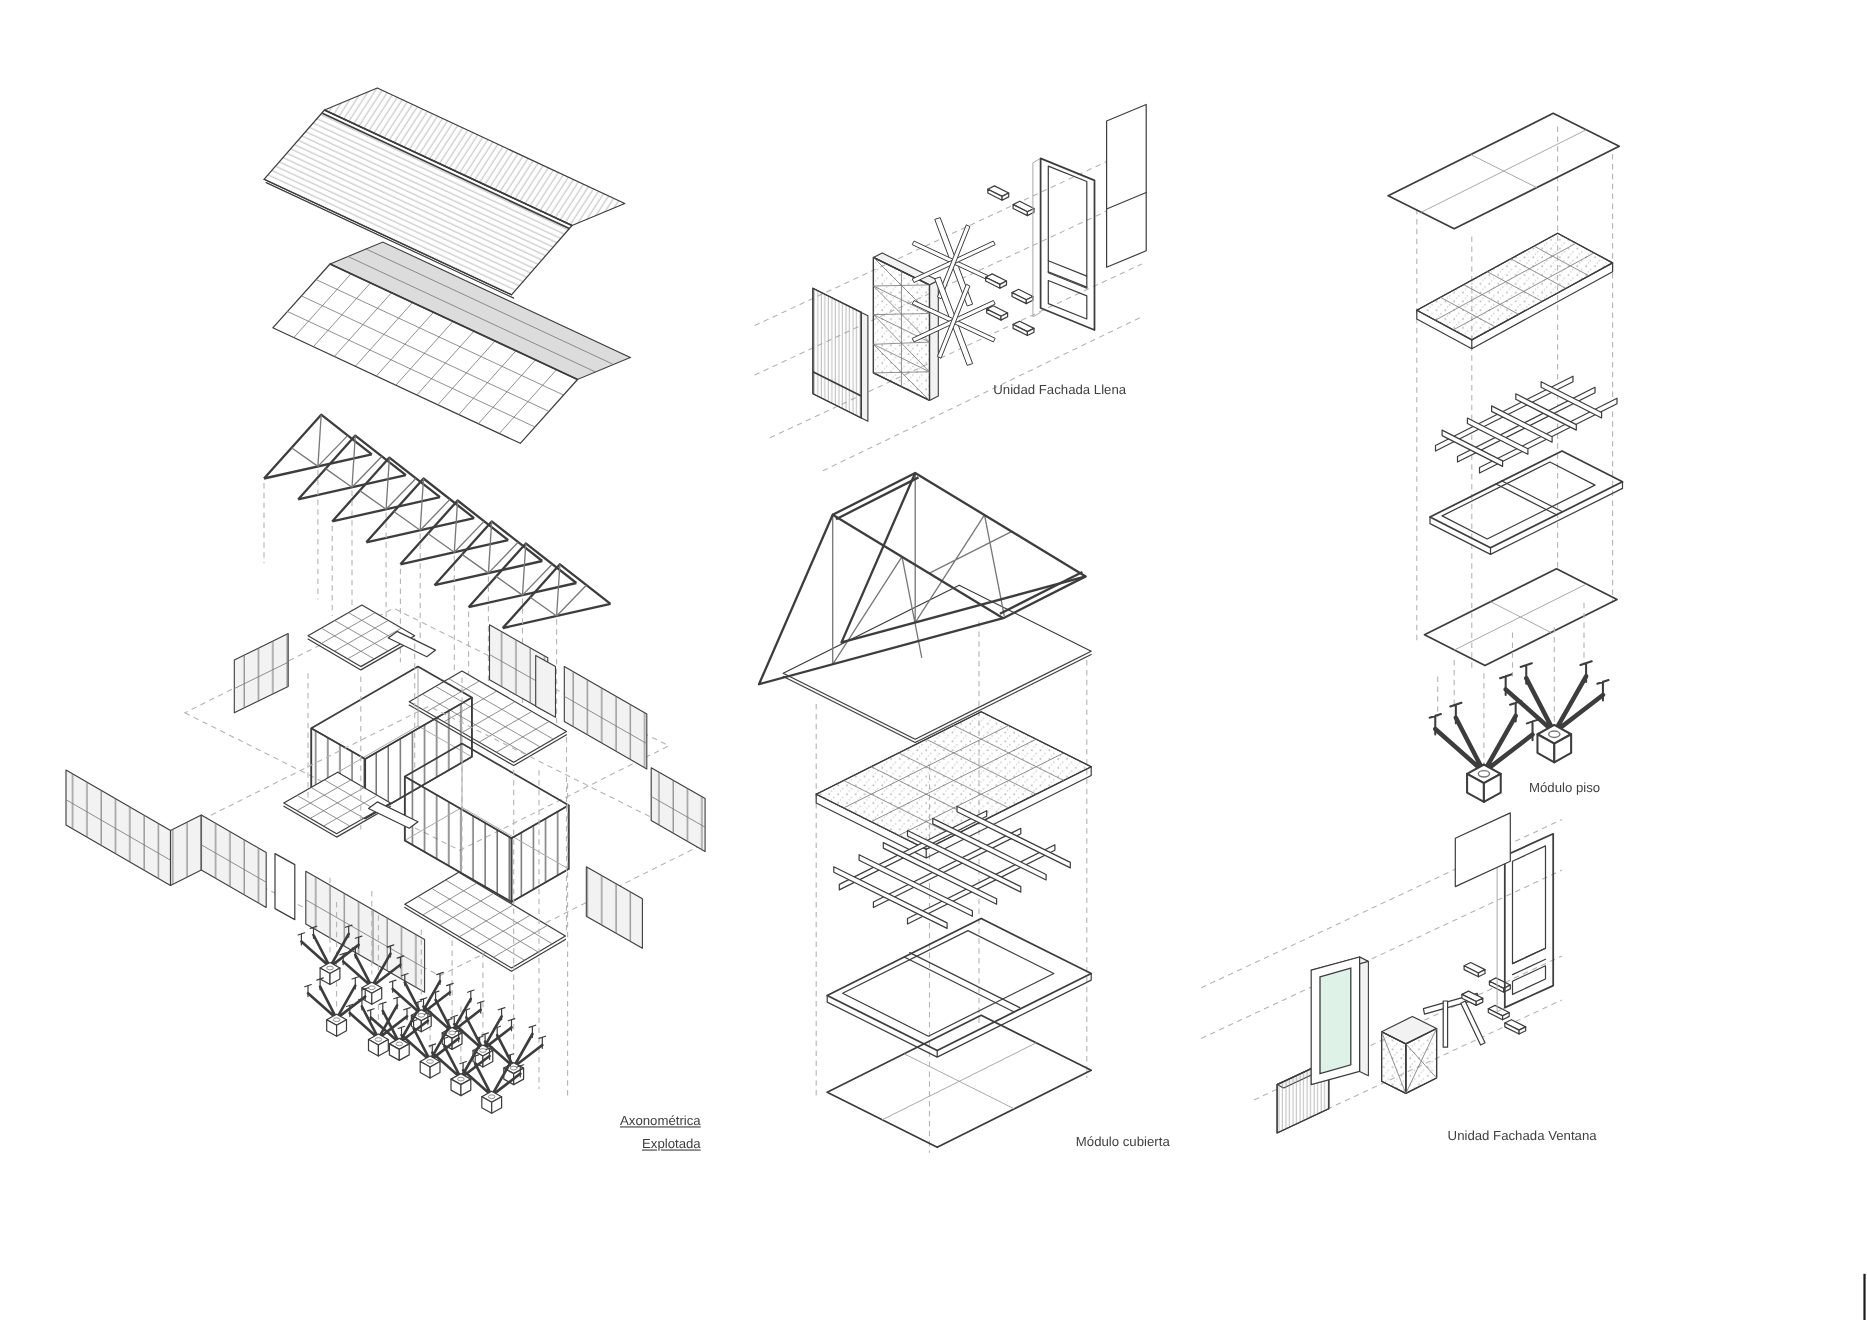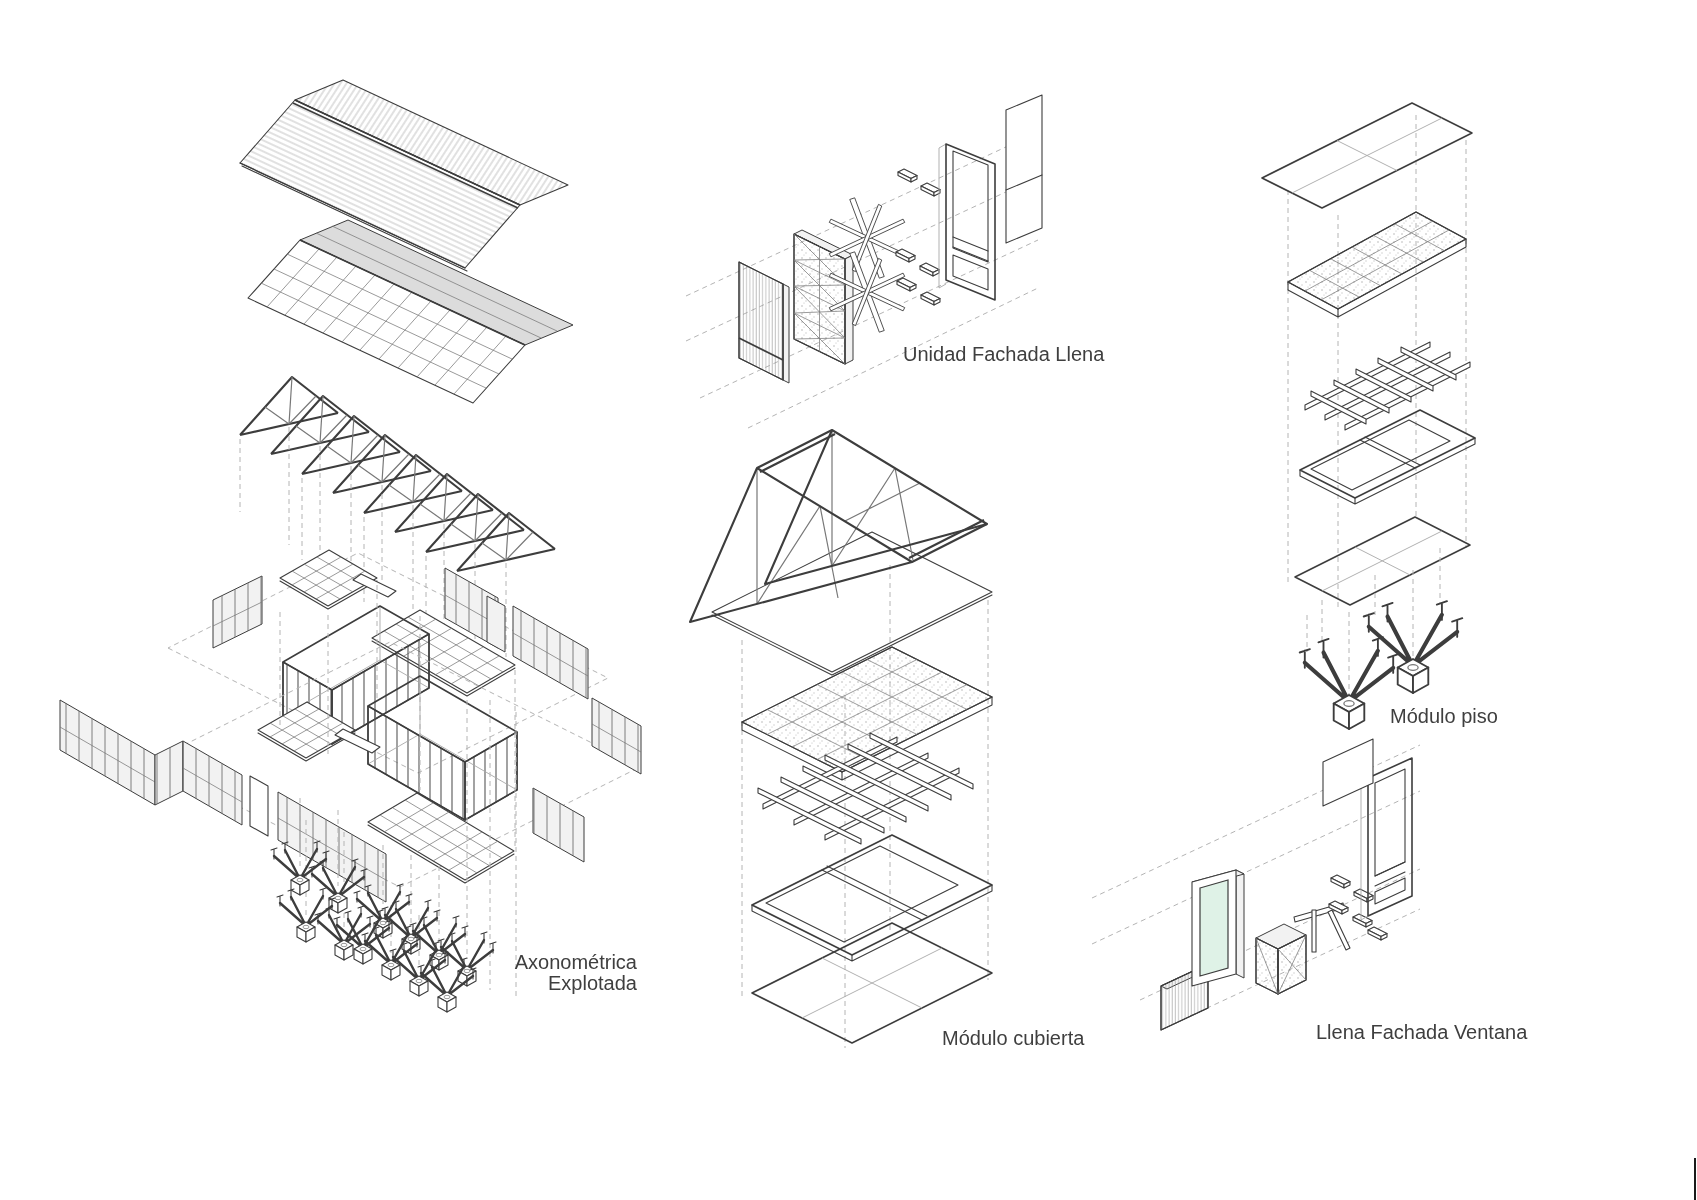--- a/index.html
+++ b/index.html
@@ -1,19 +1,19 @@
 <!DOCTYPE html>
 <html style="--sheet-bg: #ffffff; --line-color: #3d3d3d; --medium-line: #787878; --light-line: #a8a8a8; --dash-color: #b4b4b4; --panel-fill: #f2f2f2; --shade-fill: #dcdcdc; --glass-color: #dff2e7; --stipple-color: #bdbdbd; --text-color: #3f3f3f; --artifact-color: #1a1a1a;"><head>
 <meta charset="utf-8">
 <style>
   html,body{margin:0;padding:0;background:#fff;}
   #sheet{position:relative;width:1697px;height:1200px;background:var(--sheet-bg,#fff);overflow:hidden;
          font-family:"Liberation Sans",sans-serif;}
   svg{position:absolute;left:0;top:0;}
-  .lbl{position:absolute;font-size:20px;line-height:21px;color:var(--text-color,#3f3f3f);white-space:nowrap;}
+  .lbl{position:absolute;font-size:12px;line-height:21px;color:var(--text-color,#3f3f3f);white-space:nowrap;}
   .lbl.right{text-align:right;}
   
   .ln{stroke:var(--line-color);stroke-width:1.1;fill:none;stroke-linejoin:round;stroke-linecap:round;}
   .ln15{stroke:var(--line-color);stroke-width:1.6;fill:none;stroke-linejoin:round;}
   .thin{stroke:var(--medium-line);stroke-width:.75;fill:none;}
   .lt{stroke:var(--light-line);stroke-width:.9;fill:none;}
   .dash{stroke:var(--dash-color);stroke-width:1;fill:none;stroke-dasharray:5 4;}
   .wf{fill:#fff;stroke:var(--line-color);stroke-width:1.1;stroke-linejoin:round;}
   .pf{fill:var(--panel-fill);stroke:var(--line-color);stroke-width:1;stroke-linejoin:round;}
   .sf{fill:var(--shade-fill);stroke:var(--line-color);stroke-width:1;}
@@ -387,23 +387,23 @@
       <path class="lt" d="M1361 782 L1368 778 M1361 920 L1368 916 M1361 782 V920"></path>
       <polygon points="1368,778 1412,758 1412,896 1368,916" class="nofill ln15"></polygon>
       <polygon points="1375,783 1405,769 1405,862 1375,876" class="nofill ln"></polygon>
       <path class="ln" d="M1375 876 L1405 862 M1375 886 L1405 872"></path>
       <polygon points="1375,892 1405,878 1405,890 1375,904" class="nofill ln"></polygon>
     </g>
     <polygon points="1323,762 1373,739 1373,783 1323,806" class="wf"></polygon>
   </g>
 </svg>
 
-  <div class="lbl right" style="left:437px;top:952px;width:200px;">
+  <div class="lbl right" style="left:437px;top:1009px;width:200px;text-decoration:underline;">
     <div>Axonométrica</div>
     <div>Explotada</div>
   </div>
   <div class="lbl" style="left:903px;top:344px;">Unidad Fachada Llena</div>
-  <div class="lbl" style="left:942px;top:1028px;">Módulo cubierta</div>
+  <div class="lbl" style="left:978px;top:1028px;">Módulo cubierta</div>
   <div class="lbl" style="left:1390px;top:706px;">Módulo piso</div>
-  <div class="lbl" style="left:1316px;top:1022px;">Llena Fachada Ventana</div>
+  <div class="lbl" style="left:1316px;top:1022px;">Unidad Fachada Ventana</div>
 
   <div id="edge-artifact" style="left:1694px;top:1158px;width:2px;height:42px;"></div>
 </div>
 
 </body></html>

